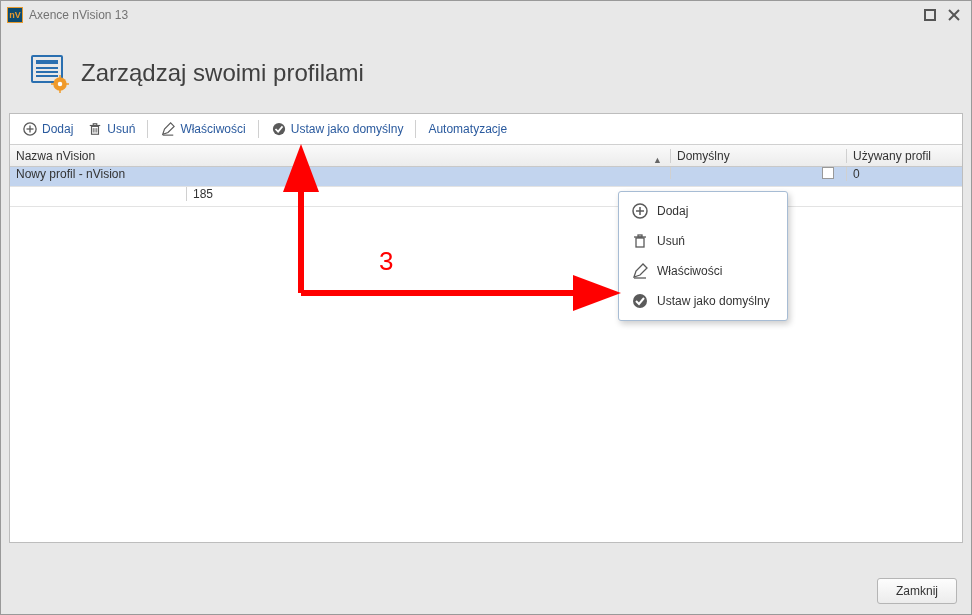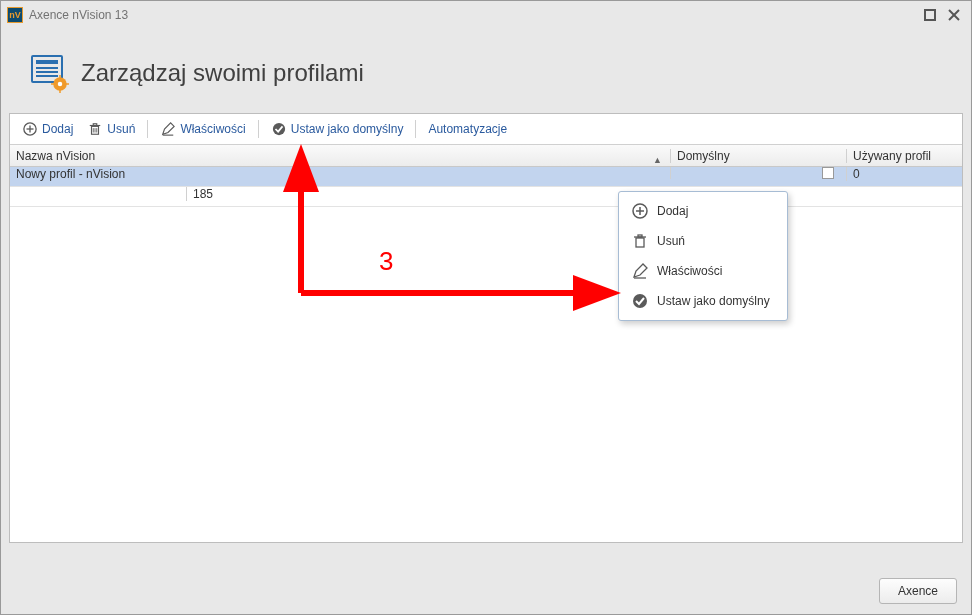--- a/index.html
+++ b/index.html
@@ -354,14 +354,14 @@
     </marker>
   </defs>
 
   <line x1="300" y1="292" x2="300" y2="155" stroke="#ff0000" stroke-width="6" marker-end="url(#arrowhead)"></line>
 
   <line x1="300" y1="292" x2="608" y2="292" stroke="#ff0000" stroke-width="6" marker-end="url(#arrowhead)"></line>
 </svg>
 <div class="anno-label" style="left:378px; top:245px;">3</div>
 
 <div class="footer">
-  <button class="close-btn">Axence</button>
+  <button class="close-btn">Zamknij</button>
 </div>
 
 </body></html>

